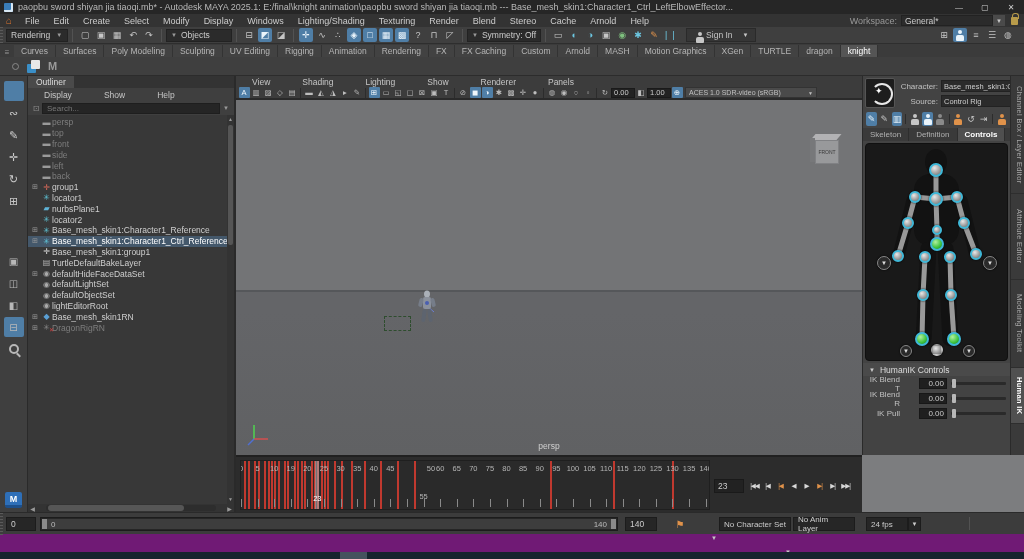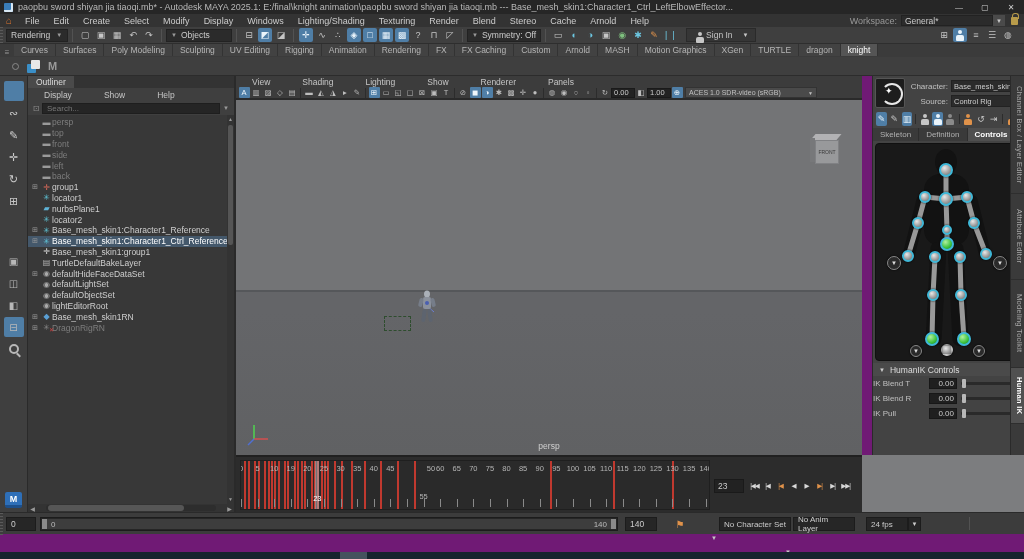--- a/index.html
+++ b/index.html
@@ -116,41 +116,41 @@
   #viewcube { position:absolute; right:22px; top:34px; width:30px; height:32px; }
   #viewcube .top { position:absolute; left:3px; top:0; width:26px; height:6px; background:#b2b2b4; transform:skewX(-40deg); }
   #viewcube .side { position:absolute; left:0; top:4px; width:5px; height:24px; background:#77787a; }
   #viewcube .front { position:absolute; left:5px; top:6px; width:24px; height:24px; background:#98999b; color:#3a3a3a; font-size:5px; display:flex; align-items:center; justify-content:center; border:1px solid #808184; }
   #knight { position:absolute; left:178px; top:190px; }
   #sel-box { position:absolute; left:148px; top:216px; width:27px; height:15px; border:1px dashed #2e4d2e; }
   #axis-ind { position:absolute; left:10px; bottom:8px; }
   #persp-label { position:absolute; left:0; right:0; bottom:4px; text-align:center; font-size:8.5px; color:#d0d0d0; }
 
   
-  #rightpanel { left:862px; top:76px; width:148px; height:379px; background:#434343; border-left:1px solid #2a2a2a;margin-left:10px; }
+  #rightpanel { left:862px; top:76px; width:148px; height:379px; background:#434343; border-left:1px solid #2a2a2a; }
   #char-rows { display:flex; padding:2px; }
   #hik-logo { width:30px; height:30px; background:#1d1d1d; border:1px solid #555; border-radius:2px; position:relative; flex:none; margin-right:2px; }
   #hik-logo::before { content:""; position:absolute; left:5px; top:4px; width:18px; height:18px; border:2px solid #e8e8e8; border-radius:50%; border-left-color:transparent; }
   #hik-logo::after { content:"✦"; position:absolute; left:9px; top:7px; color:#fff; font-size:9px; }
   .sel-row { display:flex; align-items:center; height:14px; margin:1px 0; }
   .sel-row .lbl { width:44px; text-align:right; font-size:8px; color:#c0c0c0; padding-right:3px; }
   .sel-row .val { flex:1; height:12px; background:#2b2b2b; border:1px solid #222; color:#ccc; font-size:7.5px; display:flex; align-items:center; padding:0 2px; overflow:hidden; white-space:nowrap; }
   #hik-icons { display:flex; align-items:center; padding:1px 2px; }
   #hik-tabs { display:flex; height:13px; background:#3a3a3a; font-size:8px; margin-top:1px; }
   #hik-tabs .tab { flex:none; padding:0 7px; display:flex; align-items:center; color:#b0b0b0; border-right:1px solid #2e2e2e; }
   #hik-tabs .tab.active { background:#4f4f4f; color:#fff; font-weight:bold; }
   #body-map { position:relative; margin:2px; height:218px; background:#191919; border:1px solid #101010; border-radius:4px; overflow:hidden; }
   .bnode { position:absolute; border-radius:50%; background:radial-gradient(circle at 35% 30%, #e8e8e8, #9a9a9a 60%, #6a6a6a); border:2px solid #3fb8d8; box-shadow:0 0 2px #000; }
   .bnode.green { background:radial-gradient(circle at 35% 30%, #b0f0a0, #3cc23c 60%, #1f7a1f); }
   .bnode.plain { border-color:transparent; }
   .bnode.arrow { background:#2a2a2a; border:1px solid #888; color:#ddd; font-size:6px; display:flex; align-items:center; justify-content:center; }
   #hik-ctrl-header { height:13px; background:#4a4a4a; display:flex; align-items:center; font-size:8.5px; color:#ddd; margin-top:2px; }
   #hik-ctrl-header .tri { font-size:6px; margin:0 5px 0 6px; color:#ccc; }
   .slider-row { display:flex; align-items:center; height:15px; padding-right:4px; }
-  .slider-row .lbl { width:56px; font-size:8px; color:#c0c0c0; padding-right:7px; }
+  .slider-row .lbl { width:56px; text-align:right; font-size:8px; color:#c0c0c0; padding-right:19px; }
   .slider-row .val { width:28px; height:11px; background:#1f1f1f; border:1px solid #171717; color:#ccc; font-size:8px; display:flex; align-items:center; justify-content:flex-end; padding:0 2px; }
   .slider-row .track { flex:1; height:3px; background:#2a2a2a; margin-left:4px; position:relative; border-radius:1px; }
   .slider-row .knob { position:absolute; left:1px; top:-3px; width:4px; height:9px; background:#b8b8b8; border-radius:1px; }
 
   
   #sidetabs { left:1010px; top:76px; width:14px; height:379px; background:#3a3a3a; border-left:1px solid #2a2a2a; display:flex; flex-direction:column; }
   .vtab { writing-mode:vertical-rl; font-size:7.5px; color:#a8a8a8; padding:8px 0; text-align:center; border-bottom:1px solid #2e2e2e; letter-spacing:0.3px; }
   .vtab.active { background:#505050; color:#fff; font-weight:bold; }
 
   
@@ -354,21 +354,21 @@
         </div>
         <div class="icon13">
           <span class="g">◍</span>
         </div>
     </div>
     <div style="width:8px;"></div>
   </div>
 
   <div id="shelftabs" class="abs">
     <span id="shelfmenu-icon">≡</span>
-    <div class="row" style="height:13px;align-items:flex-start;">
+    <div class="row" style="height:13px;align-items:center;">
       <div class="tab">
           <span>Curves</span>
         </div>
         <div class="tab">
           <span>Surfaces</span>
         </div>
         <div class="tab">
           <span>Poly Modeling</span>
         </div>
         <div class="tab">

